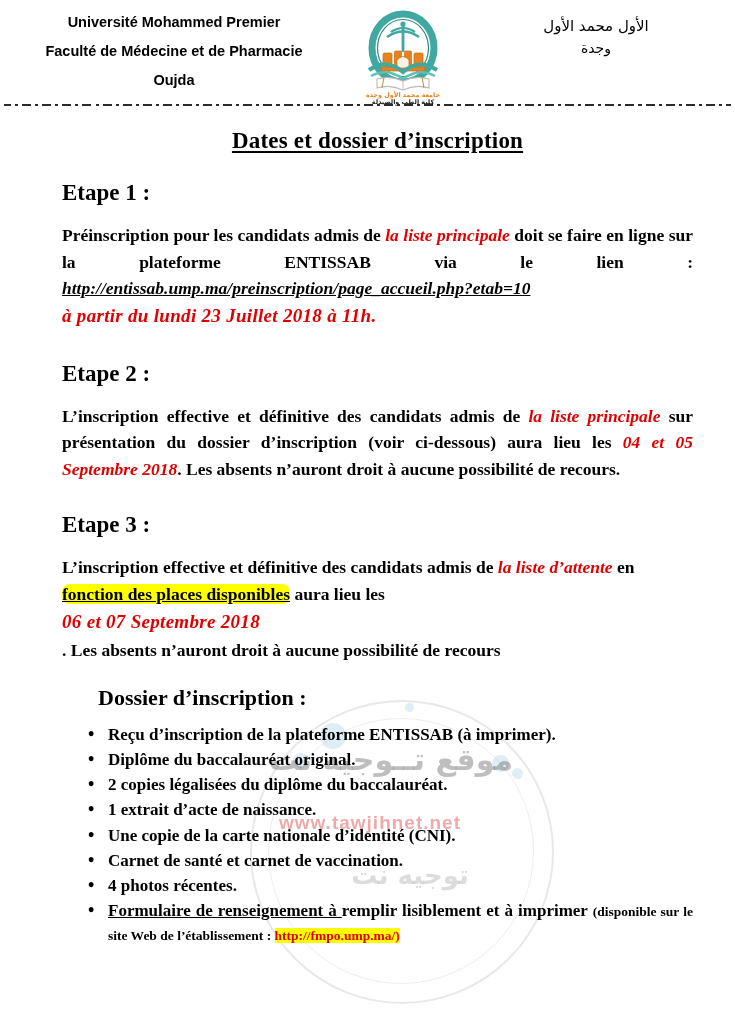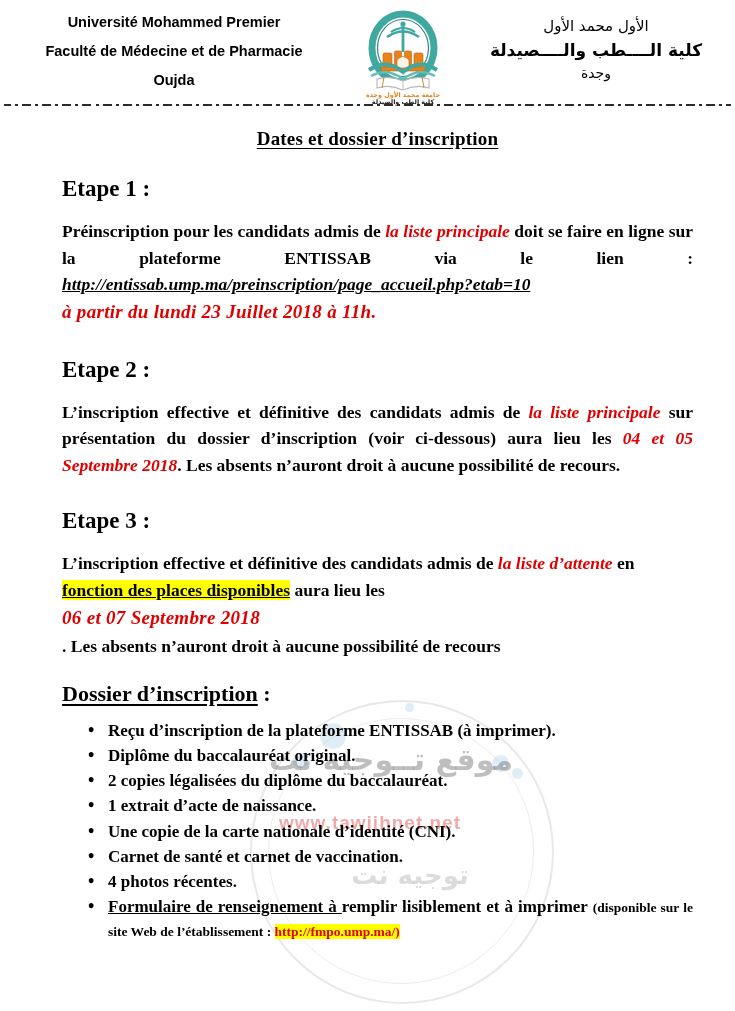--- a/index.html
+++ b/index.html
@@ -141,21 +141,21 @@
   }
 
   
   .content {
     position: relative;
     z-index: 2;
     padding: 22px 42px 0 62px;
   }
   .doc-title {
     text-align: center;
-    font-size: 19px;
+    font-size: 23px;
     font-weight: bold;
     text-decoration: underline;
     text-underline-offset: 3px;
     margin: 0 0 26px 0;
     letter-spacing: 0.2px;
   }
   .step-head {
     font-size: 23px;
     font-weight: bold;
     margin: 0 0 16px 0;
@@ -186,31 +186,32 @@
     font-style: italic;
     font-weight: bold;
     font-size: 19px;
     letter-spacing: 0.3px;
   }
   .hl {
     background: #FFFF00;
     text-decoration: underline;
     font-weight: bold;
     color: #000;
+    border-radius: 8px;
   }
   .no-justify { text-align: left; }
 
   .dossier-head {
     font-size: 22px;
     font-weight: bold;
     margin: 0 0 12px 0;
   }
   .dossier-head .u {
-    text-decoration: underline;
     text-underline-offset: 3px;
+    margin-left: 36px;
   }
   .dossier-list {
     margin: 0;
     padding-left: 26px;
     list-style: none;
   }
   .dossier-list li {
     font-size: 17px;
     font-weight: bold;
     line-height: 1.42;
@@ -298,21 +299,20 @@
       <line x1="31" y1="67" x2="29" y2="78" stroke="#C88B3B" stroke-width="1"></line>
       <line x1="69" y1="67" x2="71" y2="78" stroke="#C88B3B" stroke-width="1"></line>
 
       <text x="50" y="87" text-anchor="middle" font-family="DejaVu Sans, sans-serif" font-size="6.4" font-weight="bold" fill="#E8821E">جامعة محمد الأول وجدة</text>
       <text x="50" y="94" text-anchor="middle" font-family="DejaVu Sans, sans-serif" font-size="6.4" font-weight="bold" fill="#222222">كلية الطب والصيدلة</text>
     </svg>
   </div>
 
   <div class="header-right">
     <div class="ar-line1">الأول محمد الأول</div>
-    <div class="ar-line2">كلية الــــطب والــــصيدلة</div>
     <div class="ar-line3">وجدة</div>
   </div>
 
 </div>
 
 <div class="divider"></div>
 
 <div class="content">
 
   <div class="doc-title">Dates et dossier d’inscription</div>

